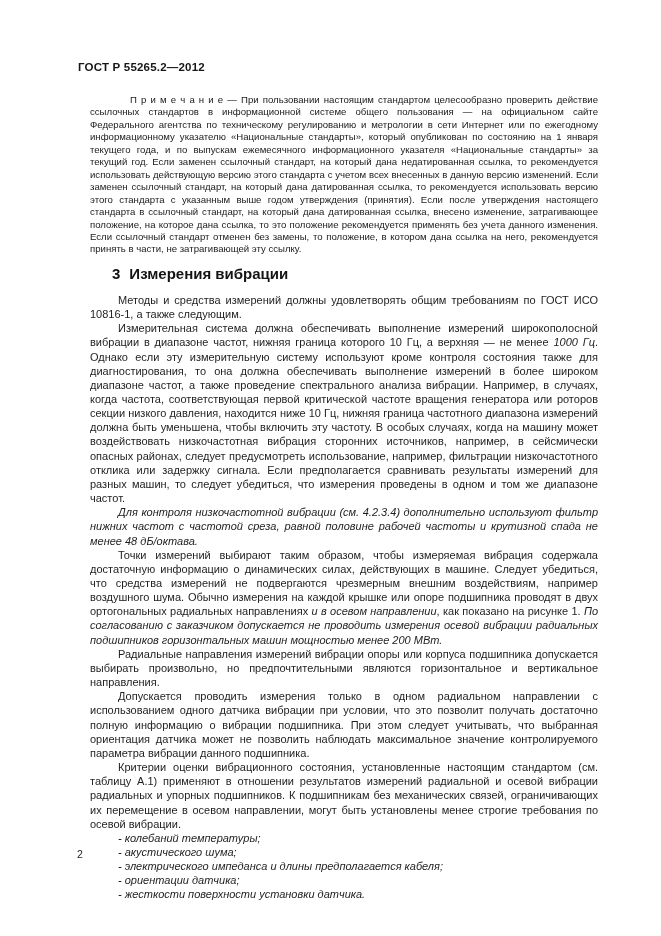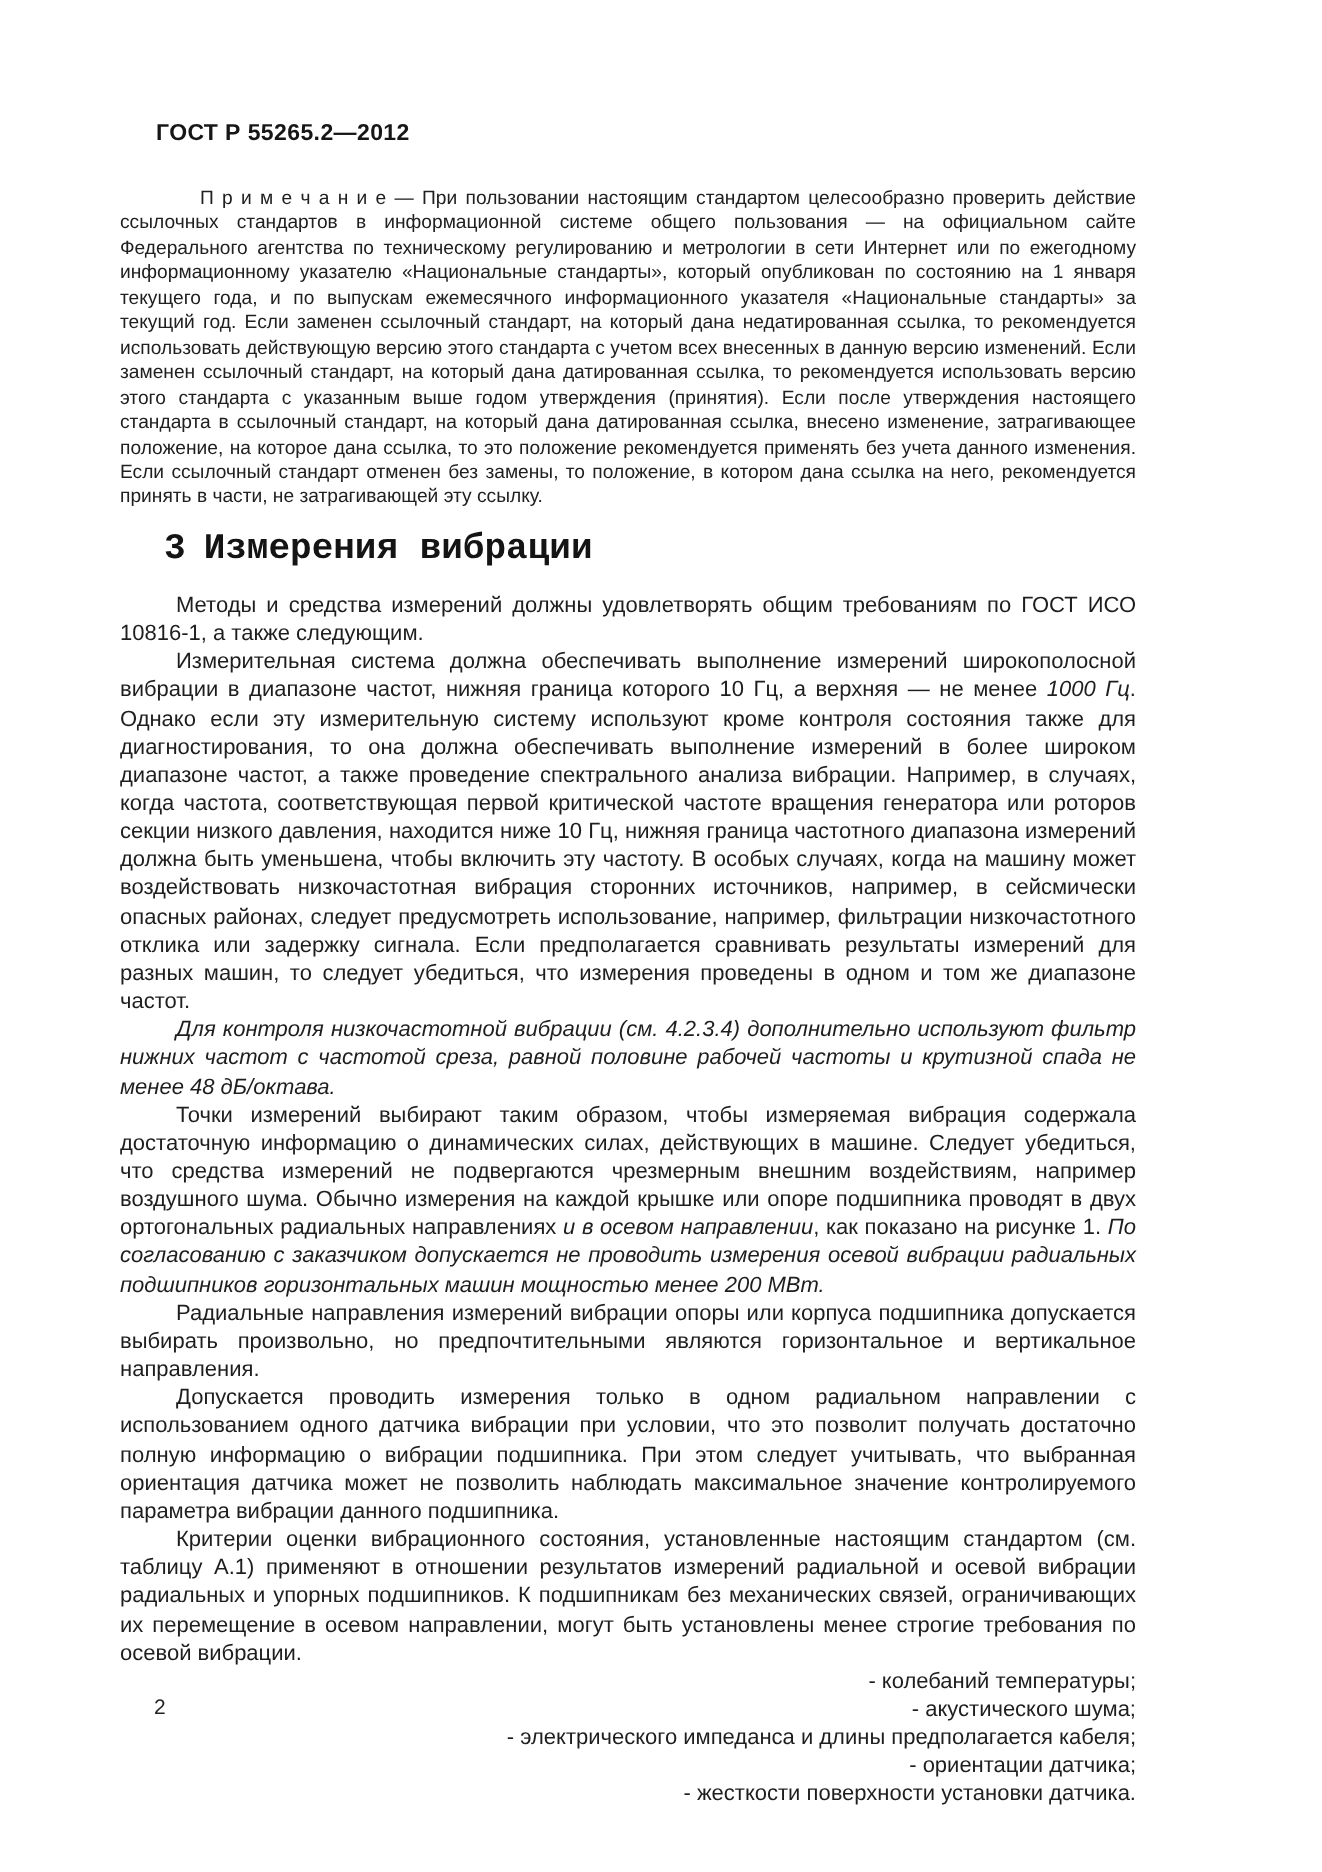--- a/index.html
+++ b/index.html
@@ -21,53 +21,53 @@
     position: absolute;
     top: 61px;
     left: 78px;
     font-size: 11.5px;
     font-weight: bold;
     letter-spacing: 0.2px;
     color: #161616;
   }
   .content {
     position: absolute;
-    left: 60px;
+    left: 90px;
     top: 94px;
     width: 508px;
   }
   .note {
     margin: 0;
     font-size: 9.6px;
     line-height: 12.45px;
     text-align: justify;
     text-indent: 40px;
     color: #202020;
   }
   .section-heading {
     margin: 9px 0 11px 0;
     padding-left: 22px;
-    font-size: 18px;
+    font-size: 15px;
     font-weight: bold;
     color: #141414;
-    font-family: Liberation Mono, monospace;
   }
   .section-heading .sec-num {
     margin-right: 9px;
   }
   .body-text p {
     margin: 0;
     font-size: 11px;
     line-height: 14.15px;
     text-align: justify;
     text-indent: 28px;
     color: #1e1e1e;
   }
   .body-text p.list-item {
-    text-align: right;
+    text-align: left;
+    font-style: italic;
   }
   .body-text em {
     font-style: italic;
   }
   .page-number {
     position: absolute;
     left: 77px;
     top: 848px;
     font-size: 10.5px;
     color: #242424;

